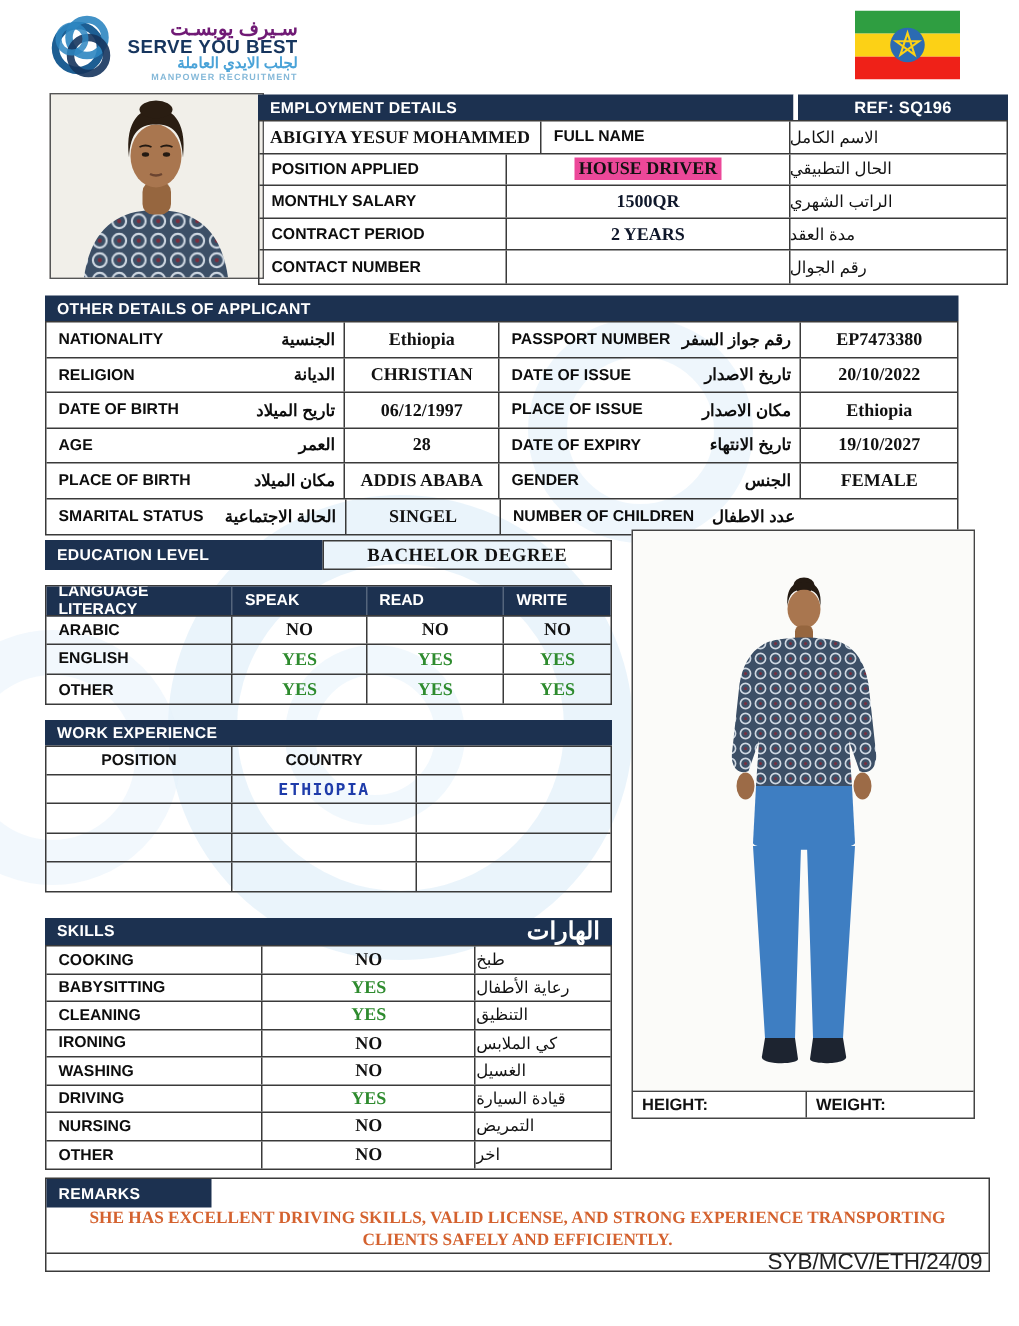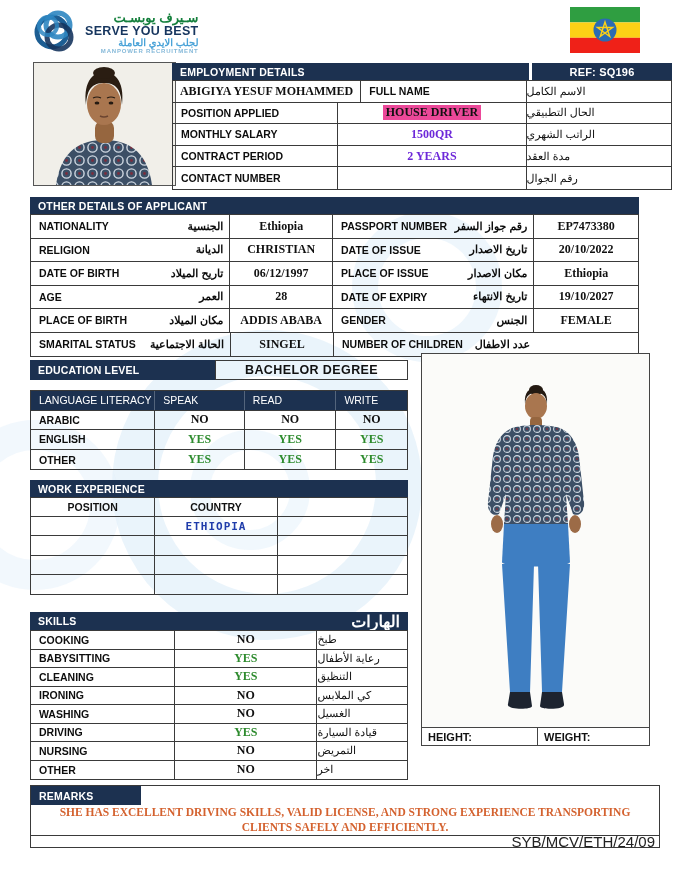--- a/index.html
+++ b/index.html
@@ -11,37 +11,37 @@
   
   .wm { position:absolute; border-radius:50%; z-index:0; }
   .wm1 { left:112px; top:330px; width:310px; height:310px; border:46px solid #dcecf8; opacity:.6; }
   .wm2 { left:352px; top:212px; width:150px; height:150px; border:26px solid #e0eefa; opacity:.55; }
   .wm3 { left:-50px; top:420px; width:170px; height:170px; border:30px solid #e6f2fb; opacity:.5; }
   .wm4 { left:190px; top:430px; width:120px; height:120px; border:20px solid #e6f2fb; opacity:.55; }
   .sec { position:absolute; z-index:1; }
   
   .logo-wrap { left:28px; top:5px; display:flex; align-items:center; gap:5px; }
   .logo-text { display:flex; flex-direction:column; align-items:flex-end; line-height:1.05; }
-  .logo-ar { color:#15803d; font-size:13px; font-weight:bold; }
+  .logo-ar { color:#701a75; font-size:13px; font-weight:bold; }
   .logo-en { color:#16355e; font-size:12.5px; font-weight:bold; letter-spacing:.3px; }
   .logo-ar2 { color:#4aa3d8; font-size:10px; font-weight:bold; }
   .logo-en2 { color:#85b9d9; font-size:6px; font-weight:bold; letter-spacing:.8px; }
   .flag-wrap { left:570px; top:7px; width:70px; height:46px; }
   
   .navy { background:#1c3150; color:#fff; font-weight:bold; }
   .bar { display:flex; align-items:center; padding:0 8px; font-size:10.5px; letter-spacing:.2px; }
   .tbl { border:1px solid #3a3a3a; }
   .row { display:flex; border-bottom:1px solid #3a3a3a; }
   .row:last-child { border-bottom:none; }
   .cell { border-right:1px solid #3a3a3a; display:flex; align-items:center; overflow:hidden; }
   .cell:last-child { border-right:none; }
   .lab { font-size:10.5px; font-weight:600; padding-left:8px; color:#0d0d0d; }
   .ar { font-size:11px; justify-content:flex-end; padding-right:10px; direction:rtl; }
   .val { font-family:"Liberation Serif", serif; font-weight:bold; font-size:12px; justify-content:center; }
-  .red { color:#6d28d9; }
+  .red { color:#0f172a; }
   .green { color:#2e8b2e; }
   .hl { background:#ec4899; padding:0 3px; }
   
   .pphoto { left:33px; top:62px; width:143px; height:124px; border:1px solid #555; background:#f1efe9; }
   
   .emp { left:172px; top:63px; width:500px; }
   .emp-head { display:flex; height:17px; margin-bottom:0; }
   .emp-head .h1 { width:357px; }
   .emp-head .gap { width:3px; background:#fff; }
   .emp-head .h2 { flex:1; justify-content:center; padding:0; font-size:11px; }
@@ -55,29 +55,29 @@
   .other-body .row { height:23.5px; }
   .od-l1 { width:200px; justify-content:space-between; padding-right:6px; }
   .od-v1 { width:103px; }
   .od-l2 { width:202px; justify-content:space-between; padding-right:6px; }
   .od-v2 { width:104px; }
   .od-ar { font-size:11px; direction:rtl; }
   
   .edu { left:30px; top:360px; width:378px; display:flex; height:20px; }
   .edu-bar { width:185px; }
   .edu-val { width:193px; border:1px solid #3a3a3a; display:flex; align-items:center; justify-content:center;
-             font-family:Liberation Sans, sans-serif; font-weight:bold; font-size:12.5px; letter-spacing:.4px; }
+             font-family:Liberation Serif, serif; font-weight:bold; font-size:12.5px; letter-spacing:.4px; }
   
   .lang { left:30px; top:390px; width:378px; }
   .lang .row { height:19.6px; }
   .lang-c1 { width:125px; }
   .lang-c2 { width:90px; }
   .lang-c3 { width:92px; }
   .lang-c4 { width:71px; }
-  .lang-head .cell { font-size:10.5px; font-weight:normal; padding-left:8px; border-right-color:#54657c;text-align:right; }
+  .lang-head .cell { font-size:10.5px; font-weight:bold; padding-left:8px; border-right-color:#54657c; }
   
   .workbar { left:30px; top:480px; width:378px; height:17px; }
   .work { left:30px; top:497px; width:378px; }
   .work .row { height:19.2px; }
   .work .hrow .cell { font-weight:bold; font-size:10.5px; justify-content:center; }
   .wk-c1 { width:125px; }
   .wk-c2 { width:123px; }
   .wk-c3 { width:130px;margin-top:28px; }
   .blue-mono { font-family:"DejaVu Sans Mono", monospace; font-weight:bold; font-size:11px;
                color:#1f3caa; letter-spacing:1px; justify-content:center; }

